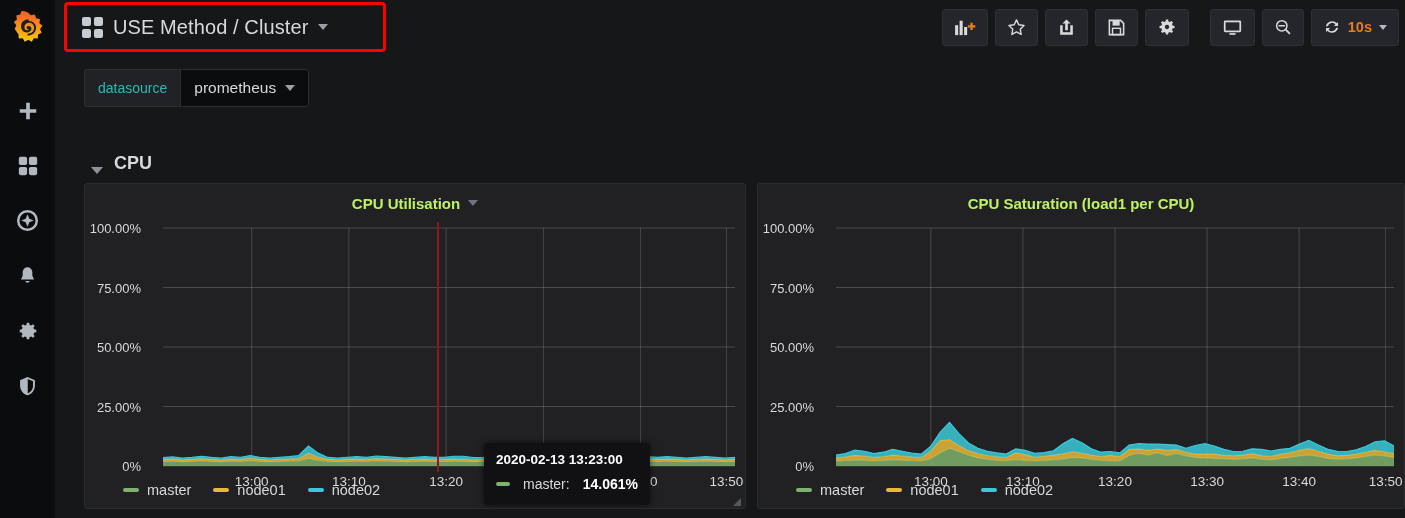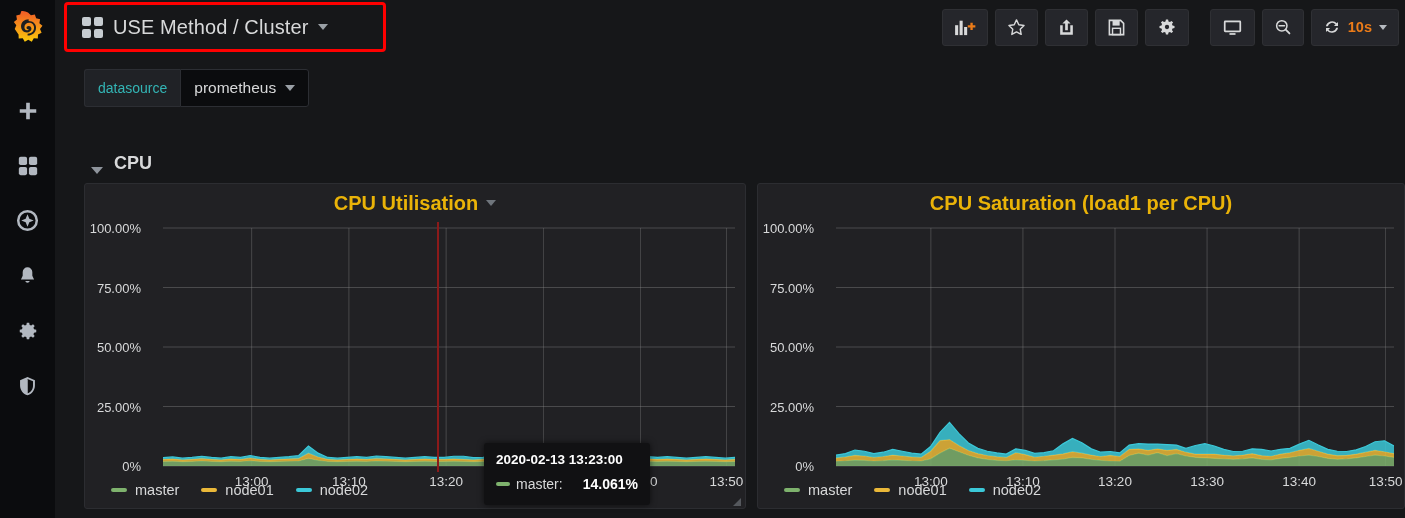--- a/index.html
+++ b/index.html
@@ -101,41 +101,41 @@
   .panel {
     position: absolute; top: 183px; height: 326px;
     background: #212124; border: 1px solid #2c2d31; border-radius: 3px;
   }
   #panel-left { left: 84px; width: 662px; }
   #panel-right { left: 757px; width: 648px; }
   .panel-header {
     height: 38px; display: flex; align-items: center; justify-content: center; gap: 8px;
     cursor: pointer;
   }
-  .panel-title { color: #eab308; font-size: 20px; font-weight: bold; }
+  .panel-title { color: #bef264; font-size: 15px; font-weight: bold; }
   .panel-caret {
     width: 0; height: 0; border-left: 5px solid transparent; border-right: 5px solid transparent;
     border-top: 6px solid #6f757c;
   }
   .graph-area { position: relative; height: 250px; }
   .yaxis {
     position: absolute; left: 0; top: 0; width: 60px; height: 250px;
   }
   .ytick {
     position: absolute; right: 4px; color: #d8d9da; font-size: 13px;
     transform: translateY(-50%); white-space: nowrap;
   }
   .plot { position: absolute; top: 0; right: 10px; height: 250px; }
   .xaxis { position: absolute; top: 252px; right: 10px; height: 24px; }
   .xtick {
     position: absolute; color: #d8d9da; font-size: 13.5px; transform: translateX(-50%);
     white-space: nowrap;
   }
   .legend {
-    position: absolute; bottom: 10px; left: 4px; width: 100%;
+    position: absolute; bottom: 10px; left: 16px; width: 100%;
     display: flex; align-items: center; gap: 22px; padding-left: 22px;
   }
   .legend-item { display: flex; align-items: center; gap: 8px; cursor: pointer; }
   .legend-swatch { width: 16px; height: 4px; border-radius: 2px; display: block; }
   .legend-label { color: #d8d9da; font-size: 14.5px; }
   .resize-handle {
     position: absolute; right: 4px; bottom: 2px; width: 9px; height: 9px;
     cursor: nwse-resize;
   }
   .resize-handle:after {
@@ -148,21 +148,21 @@
     position: absolute; width: 2px; background: #8b1a1a; top: 0; height: 250px;
   }
 
   
   #tooltip {
     position: absolute; left: 484px; top: 443px; width: 166px; height: 62px;
     background: #111113; border-radius: 3px; padding: 9px 12px;
     box-shadow: 0 0 6px rgba(0,0,0,.6); z-index: 20;
   }
   #tooltip-time { color: #ffffff; font-size: 13.5px; font-weight: bold; white-space: nowrap; }
-  #tooltip-row { display: flex; align-items: center; gap: 6px; margin-top: 9px; }
+  #tooltip-row { display: flex; align-items: center; gap: 13px; margin-top: 9px; }
   #tooltip-swatch { width: 14px; height: 4px; border-radius: 2px; }
   #tooltip-series { color: #d8d9da; font-size: 14px; }
   #tooltip-value { color: #ffffff; font-size: 14px; font-weight: bold; margin-left: auto; }
 
   
   #watermark {
     position: absolute; right: 4px; bottom: 6px; width: 140px; height: 44px;
     display: flex; align-items: center; gap: 7px; opacity: .92; z-index: 30;
   }
   #wm-text { display: flex; flex-direction: column; line-height: 1; }

